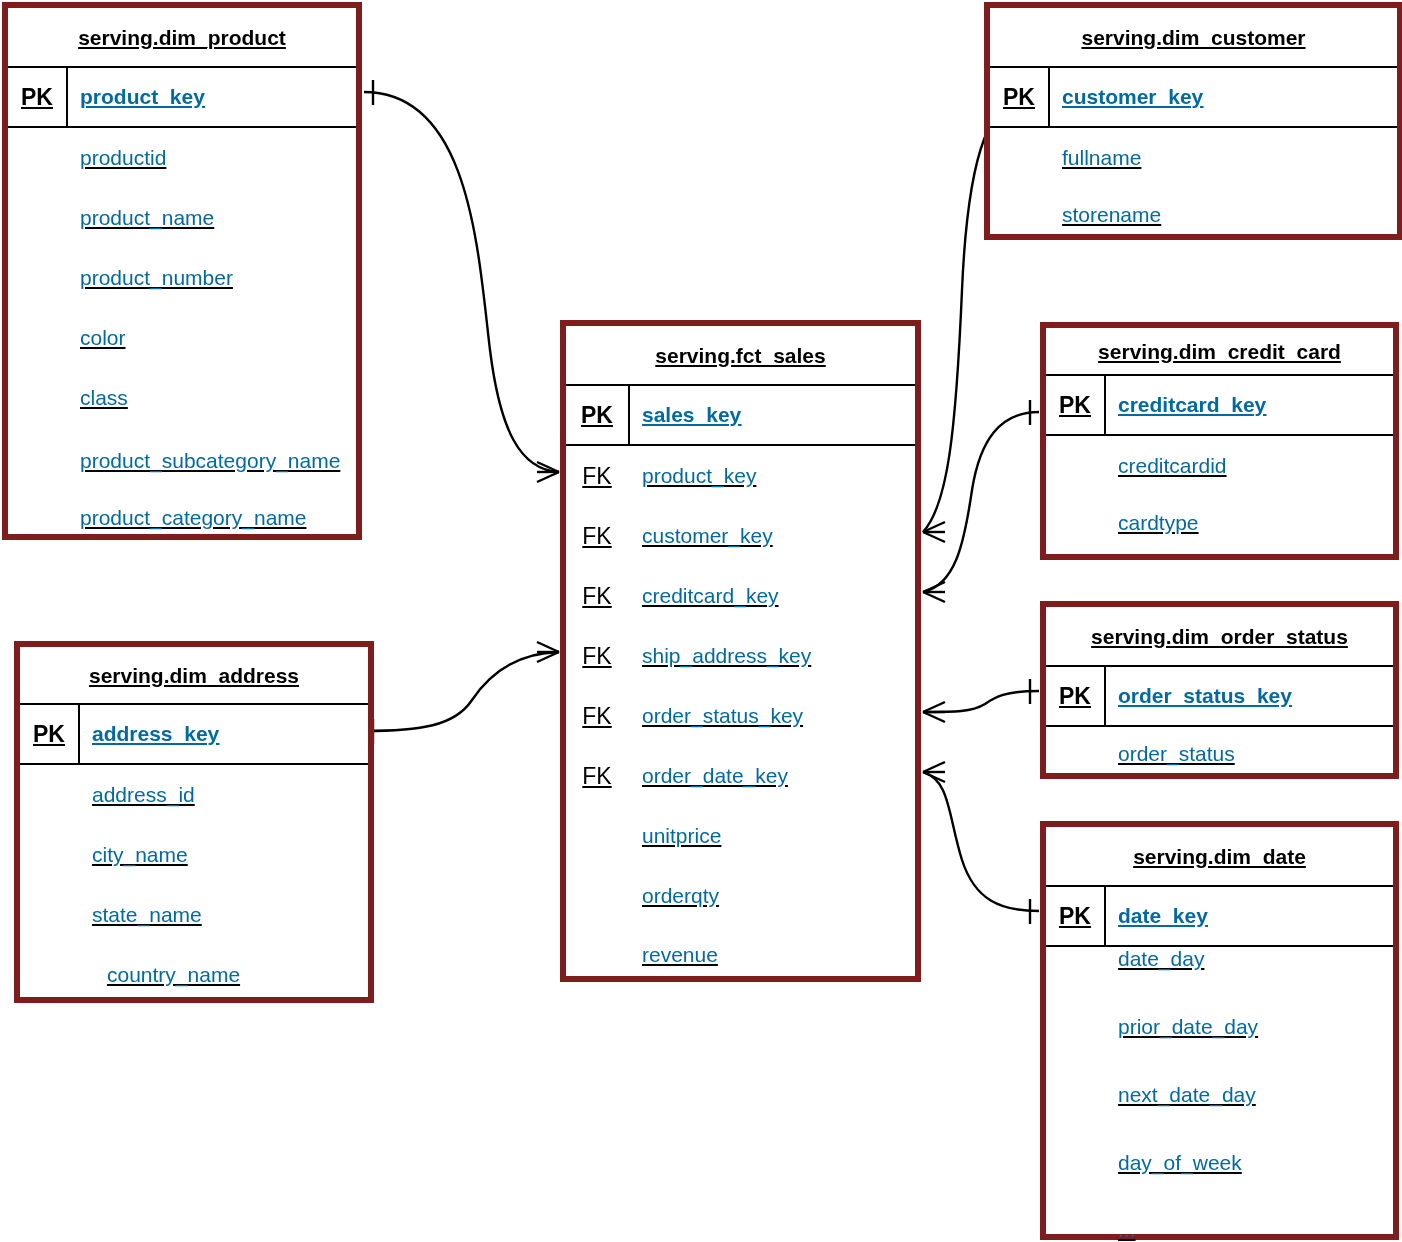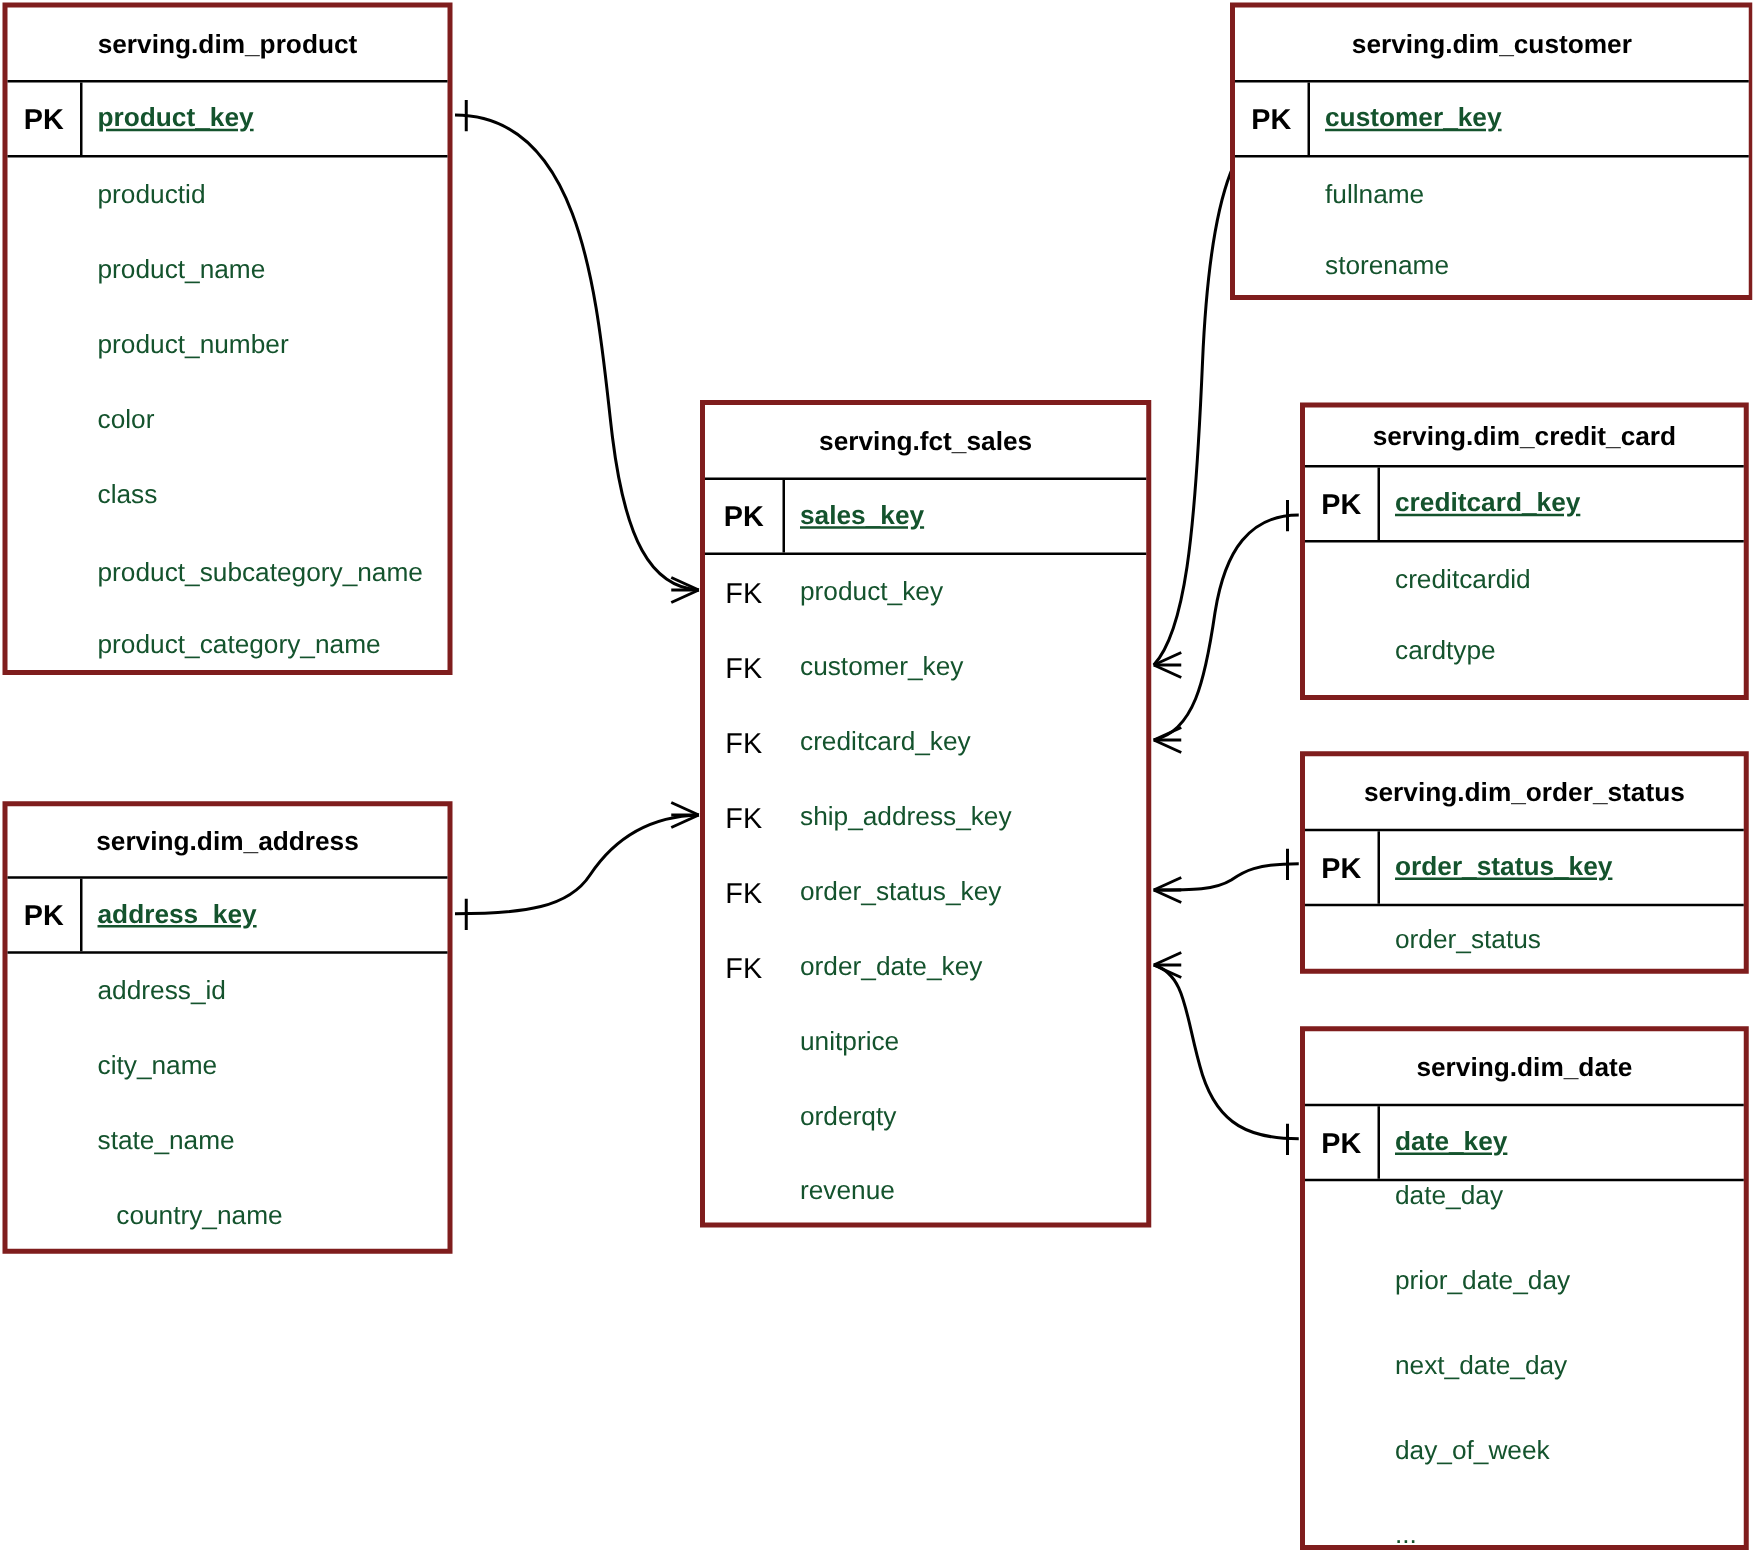--- a/index.html
+++ b/index.html
@@ -12,23 +12,24 @@
     position: relative;
     width: 1402px;
     height: 1242px;
     background: #ffffff;
     font-family: "Liberation Sans", sans-serif;
     overflow: hidden;
   }
   .entity {
     position: absolute;
     box-sizing: border-box;
-    border: 4px solid #7f1d1d;
+    border: 6px solid #7f1d1d;
     background: #ffffff;
     z-index: 2;
+    text-decoration: underline;
   }
   .ent-title {
     box-sizing: border-box;
     text-align: center;
     font-weight: bold;
     font-size: 21px;
     color: #000000;
     line-height: 1;
     display: flex;
     align-items: center;
@@ -59,21 +60,21 @@
     background: #000000;
   }
   .fieldcell {
     box-sizing: border-box;
     flex: 1 1 auto;
     display: flex;
     align-items: center;
     padding-left: 12px;
     padding-right: 6px;
     font-size: 21px;
-    color: #14532d;
+    color: #0369a1;
     line-height: 1.08;
   }
   .fieldcell.pk {
     font-weight: bold;
     text-decoration: underline;
     text-underline-offset: 2px;
   }
   .attrs {
     box-sizing: border-box;
     display: flex;
@@ -199,21 +200,21 @@
         <div class="fieldcell wrapname" style="padding-right:22px;">product_subcategory_name</div>
       </div>
       <div class="attrrow" style="height:48px;">
         <div class="keycell" style="width:58px;"></div>
         <div class="divider"></div>
         <div class="fieldcell">product_category_name</div>
       </div>
     </div>
   </div>
 
-  <div class="entity" style="left:2px; top:641px; width:360px; height:362px;">
+  <div class="entity" style="left:14px; top:641px; width:360px; height:362px;">
     <div class="ent-title" style="height:58px;">serving.dim_address</div>
     <div class="row pkrow" style="height:60px;">
       <div class="keycell bold" style="width:58px;">PK</div>
       <div class="divider"></div>
       <div class="fieldcell pk">address_key</div>
     </div>
     <div class="attrs" style="height:240px;">
       <div class="attrrow" style="height:60px;">
         <div class="keycell" style="width:58px;"></div>
         <div class="divider"></div>

